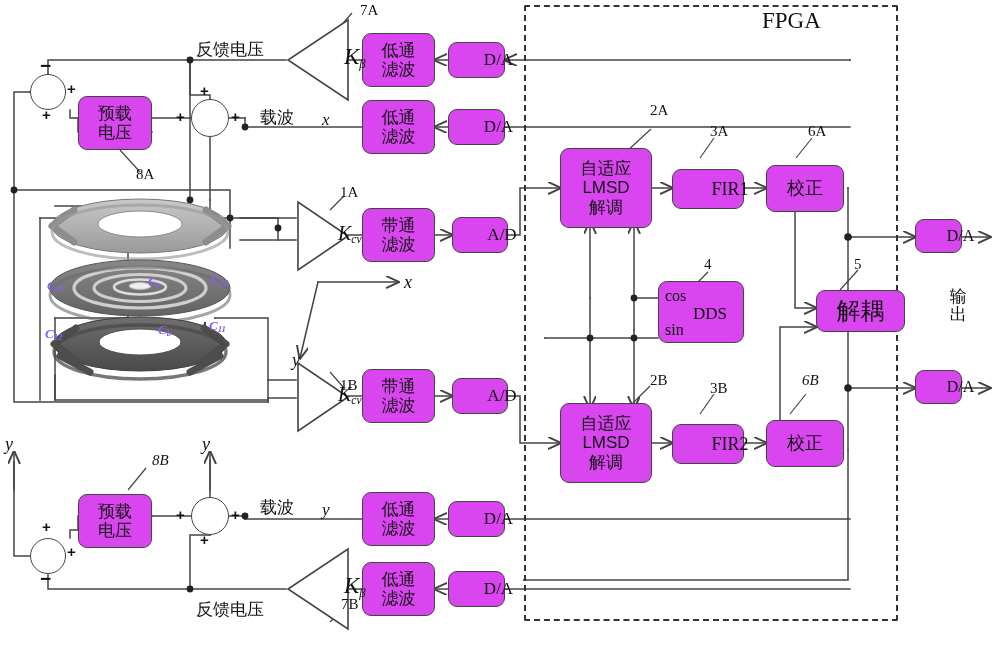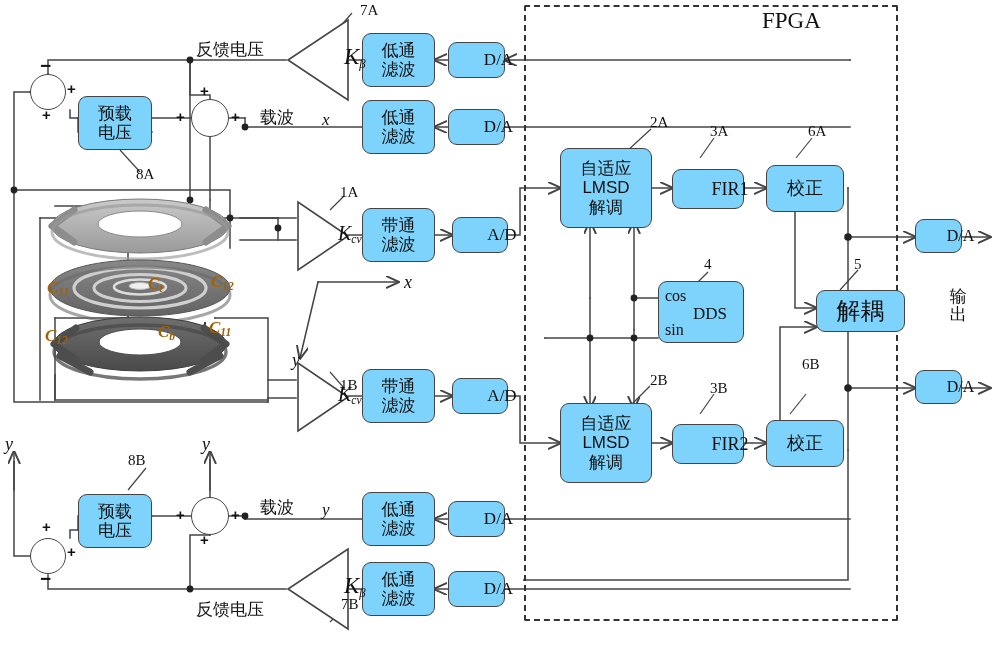--- a/index.html
+++ b/index.html
@@ -1,21 +1,21 @@
 <!DOCTYPE html>
 <html><head>
 <meta charset="utf-8">
 <style>
   html,body{margin:0;padding:0;background:#fff;}
   body{font-family:"Liberation Serif",serif;}
   #root{position:relative;width:1000px;height:654px;background:#fff;overflow:hidden;}
   svg#wires{position:absolute;left:0;top:0;width:1000px;height:654px;pointer-events:none;}
 
   .box{position:absolute;box-sizing:border-box;border:1.4px solid #444;border-radius:9px;
-       background:#7dd3fc;display:flex;flex-direction:column;align-items:center;justify-content:center;
+       background:#d946ef;display:flex;flex-direction:column;align-items:center;justify-content:center;
        font-family:"Liberation Sans",sans-serif;color:#111;line-height:1.12;text-align:center;}
   .box.serif{font-family:"Liberation Serif",serif;padding-left:44px;}
   .box .ln{display:block;white-space:nowrap;}
 
   .lbl{position:absolute;font-family:"Liberation Serif",serif;color:#111;white-space:nowrap;}
   .lbl.cn{font-family:"Liberation Sans",sans-serif;}
   .lbl.ital{font-style:italic;}
 
   .refnum{position:absolute;font-family:"Liberation Serif",serif;font-size:15px;color:#111;white-space:nowrap;}
 
@@ -24,21 +24,21 @@
 
   .tri{position:absolute;}
   .triLbl{position:absolute;font-family:"Liberation Serif",serif;font-style:italic;color:#111;white-space:nowrap;margin-left:38px;}
   .sub{font-size:0.68em;font-style:italic;vertical-align:-0.28em;}
 
   .fpgaBox{position:absolute;border:2px dashed #333;box-sizing:border-box;background:transparent;border-radius:2px;}
   .fpgaTitle{position:absolute;font-family:"Liberation Serif",serif;font-size:23px;color:#111;}
 
   .gyro{position:absolute;}
   .capLbl{position:absolute;font-family:"Liberation Serif",serif;font-style:italic;font-weight:bold;
-          font-size:17px;color:#a16207;white-space:nowrap;}
+          font-size:13px;color:#8b5cf6;white-space:nowrap;}
   .outLbl{position:absolute;font-family:"Liberation Sans",sans-serif;font-size:17px;color:#111;
           width:1.2em;text-align:center;line-height:1.05;}
 </style>
 </head>
 <body>
 
 <div id="root">
 
   <svg id="wires" viewBox="0 0 1000 654">
     <defs>
@@ -464,23 +464,23 @@
   <div class="lbl ital" style="left:404px;top:272px;font-size:18px;">x</div>
   <div class="lbl ital" style="left:292px;top:350px;font-size:18px;">y</div>
   <div class="lbl ital" style="left:5px;top:434px;font-size:18px;">y</div>
   <div class="lbl ital" style="left:202px;top:434px;font-size:18px;">y</div>
 
   <div class="refnum" style="left:348px;top:2px;margin-left:12px;">7A</div>
   <div class="refnum" style="left:341px;top:596px;">7B</div>
   <div class="refnum" style="left:340px;top:184px;">1A</div>
   <div class="refnum" style="left:340px;top:377px;">1B</div>
   <div class="refnum" style="left:136px;top:166px;">8A</div>
-  <div class="refnum" style="left:128px;top:452px;">8B</div>
-  <div class="refnum" style="left:650px;top:114px;">2A</div>
+  <div class="refnum" style="left:152px;top:452px;font-style:italic;">8B</div>
+  <div class="refnum" style="left:650px;top:102px;">2A</div>
   <div class="refnum" style="left:650px;top:372px;">2B</div>
   <div class="refnum" style="left:710px;top:123px;">3A</div>
   <div class="refnum" style="left:710px;top:380px;">3B</div>
   <div class="refnum" style="left:808px;top:123px;">6A</div>
-  <div class="refnum" style="left:802px;top:356px;">6B</div>
+  <div class="refnum" style="left:802px;top:372px;font-style:italic;">6B</div>
   <div class="refnum" style="left:704px;top:256px;">4</div>
   <div class="refnum" style="left:854px;top:256px;">5</div>
 
 </div>
 
 </body></html>

